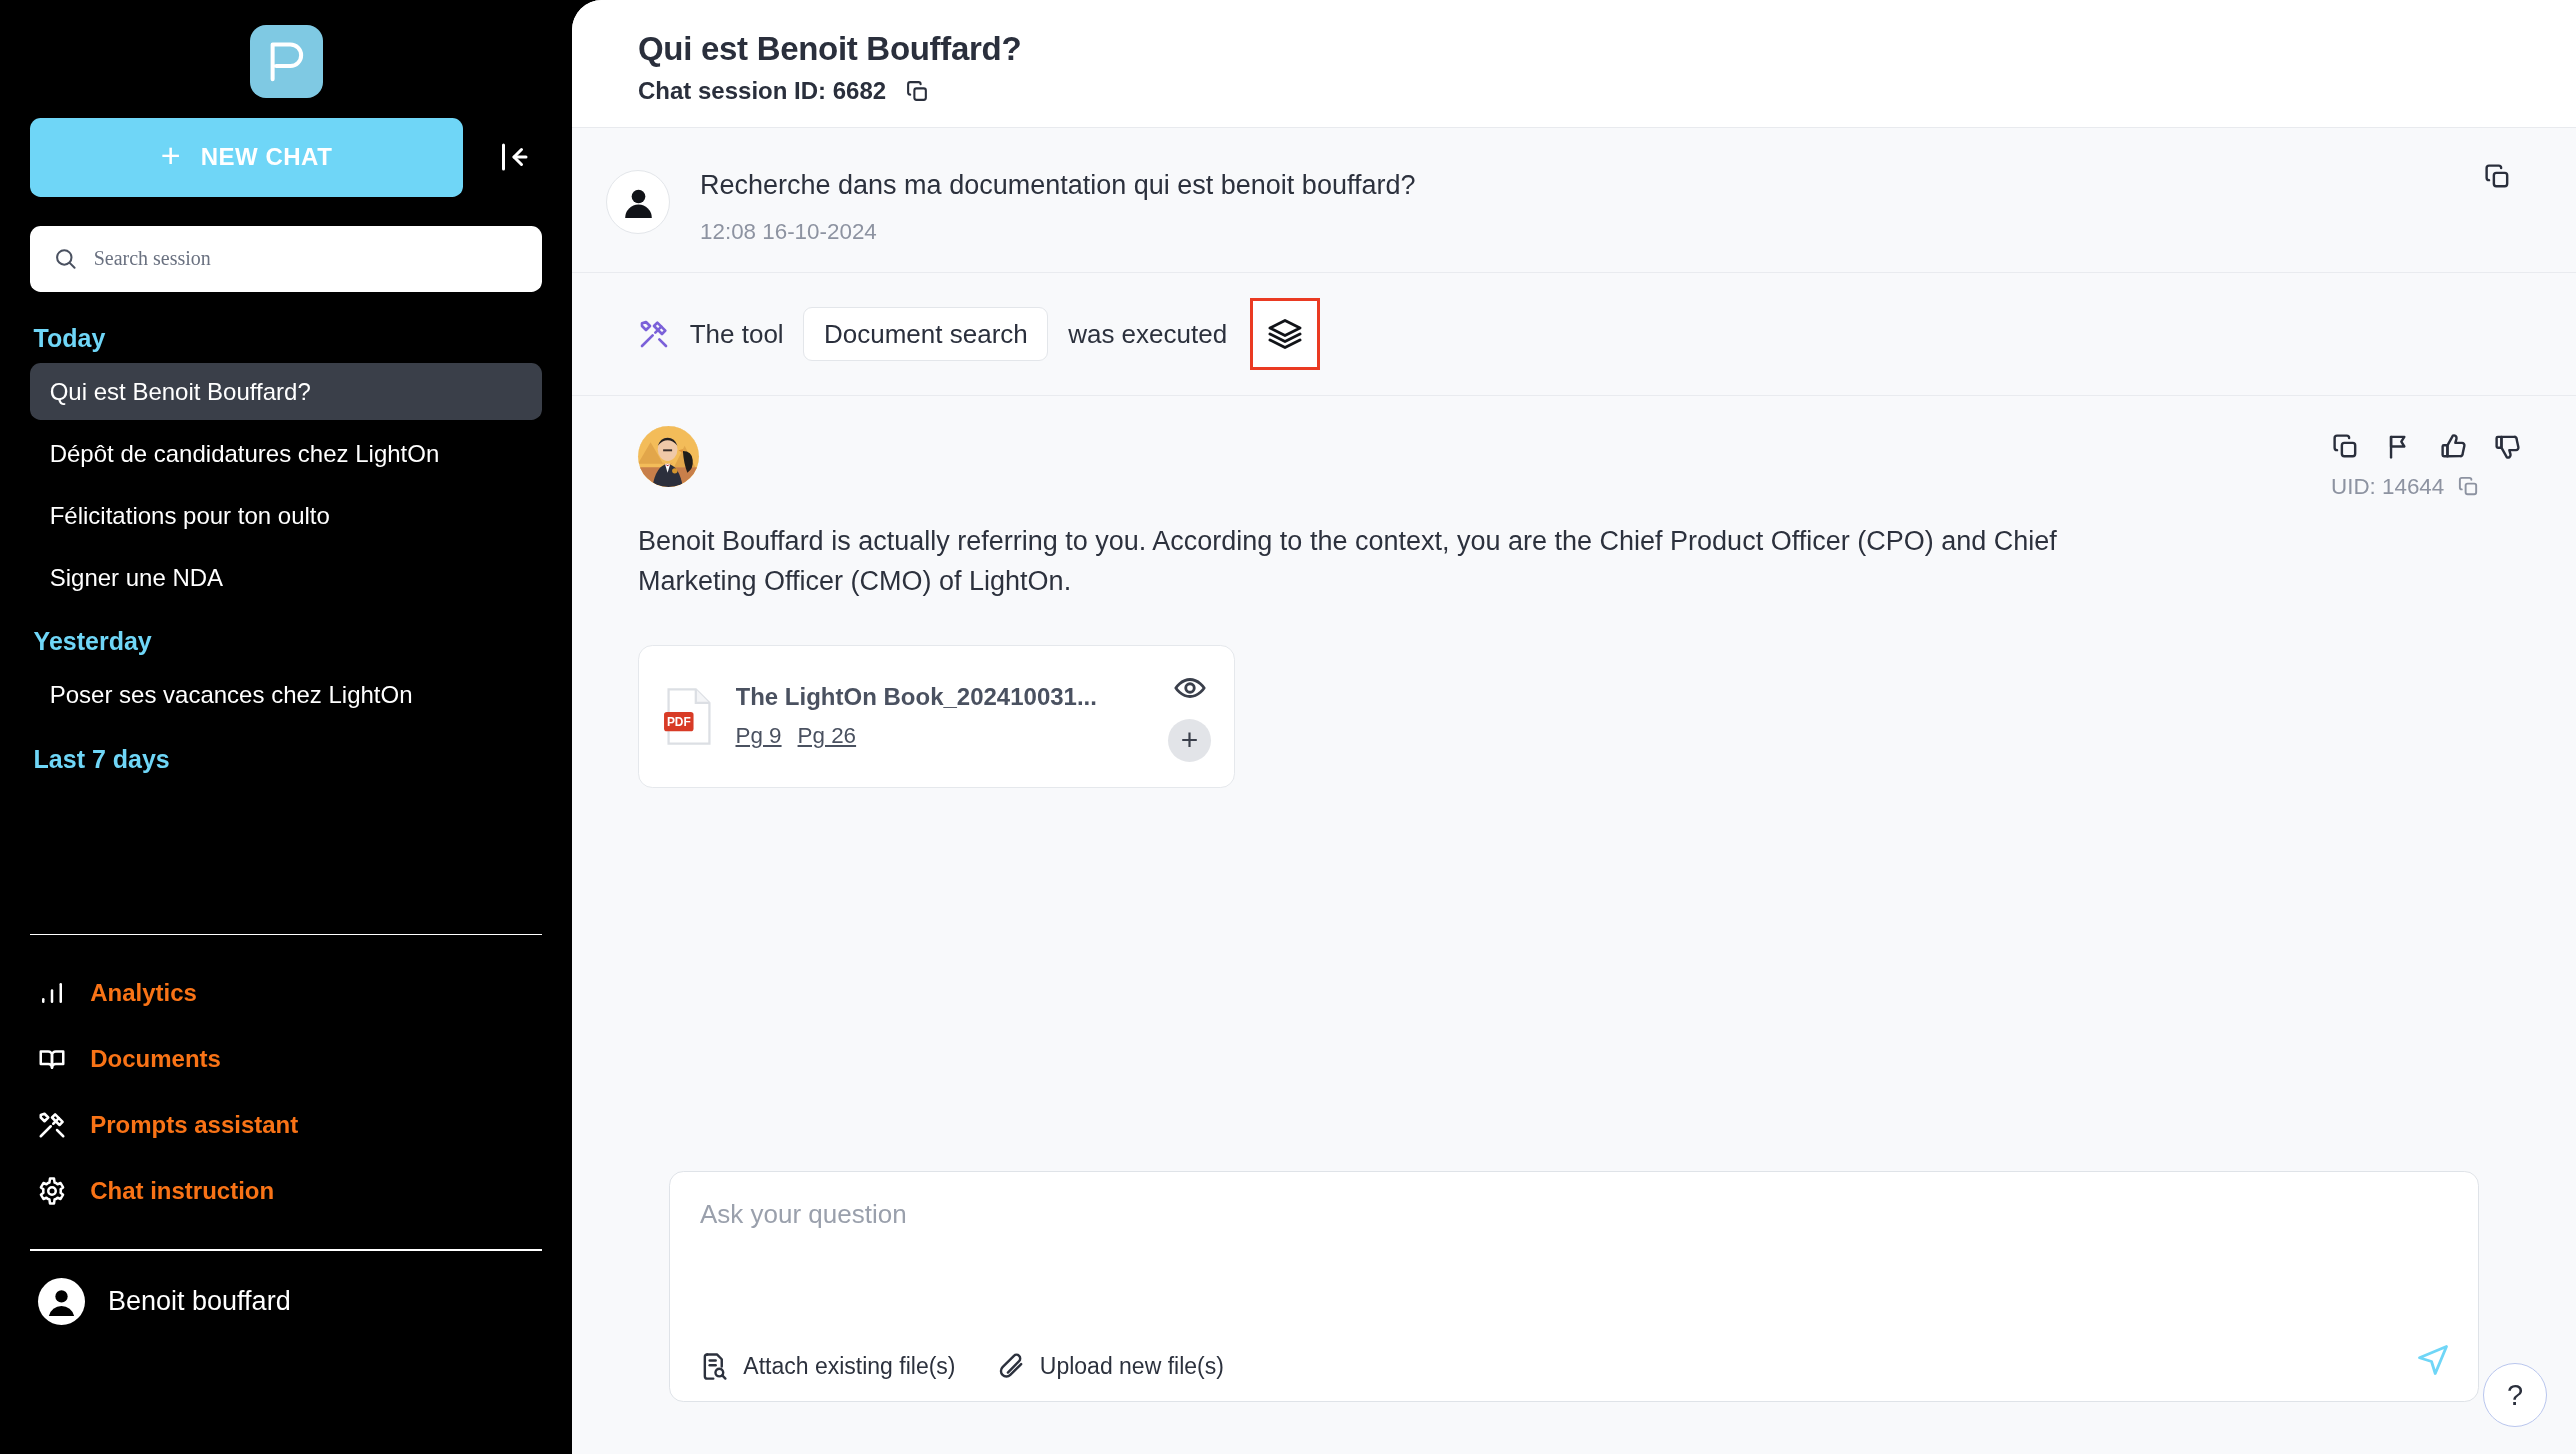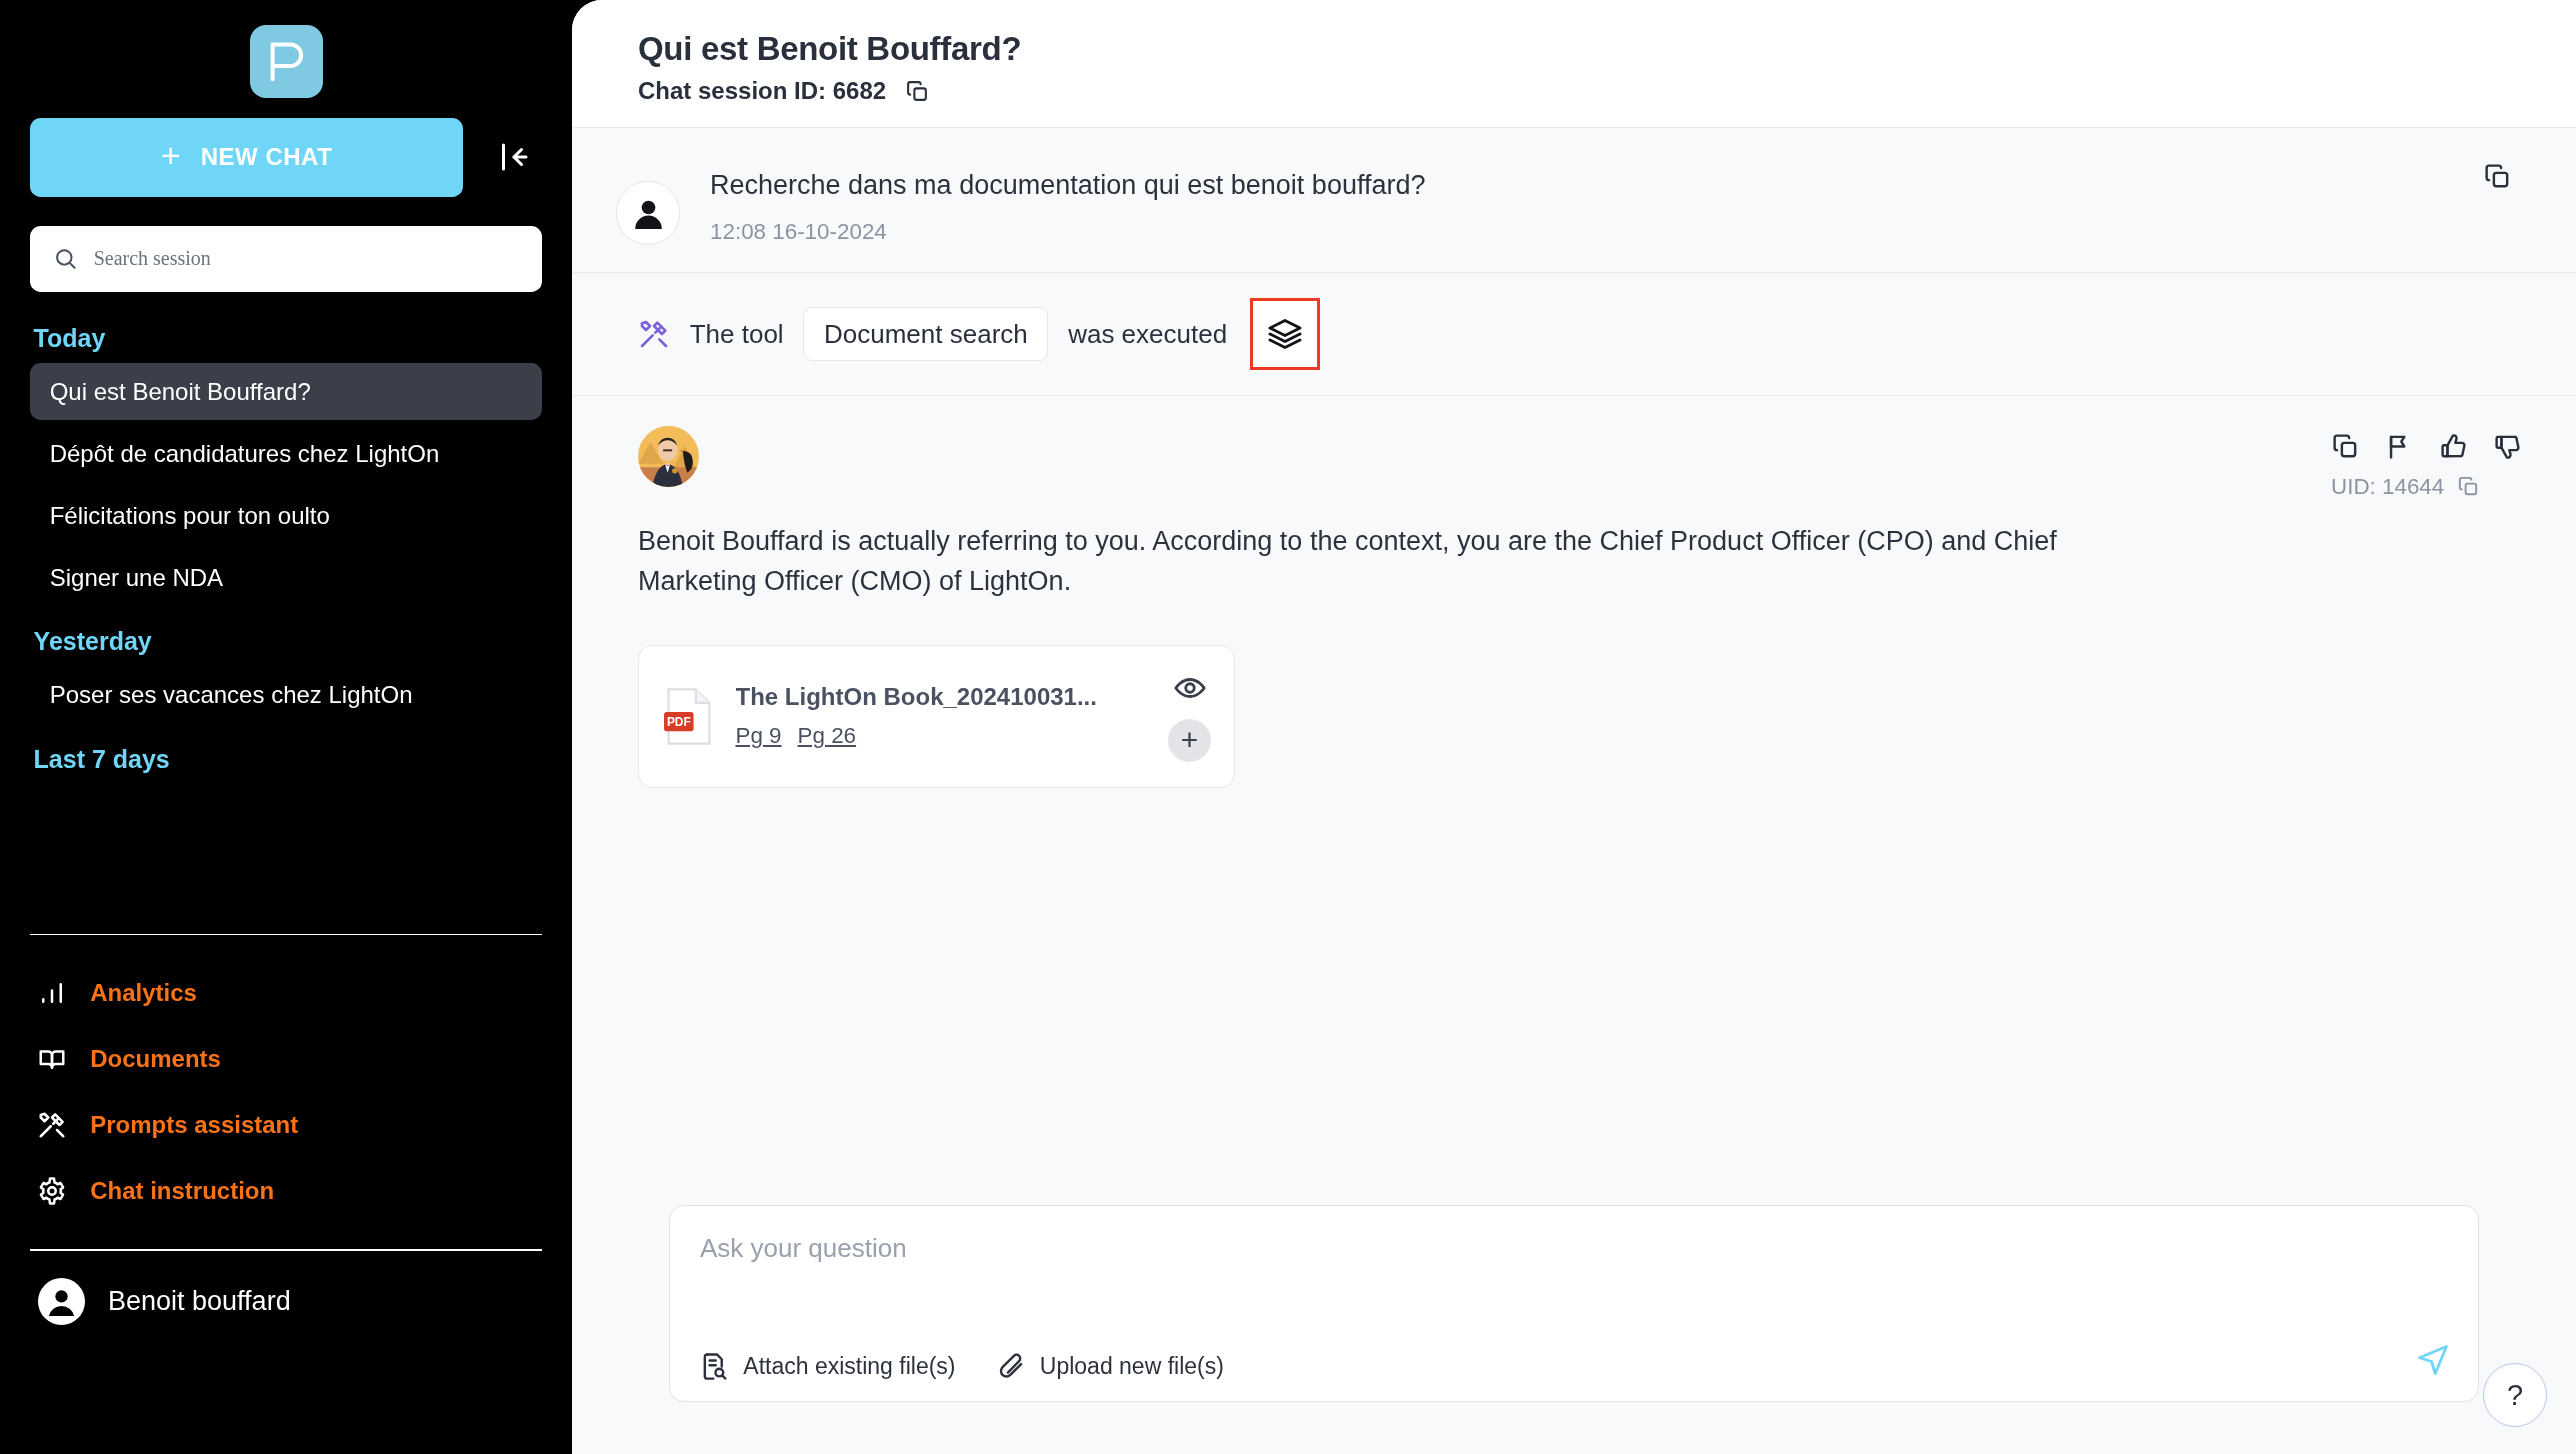--- a/index.html
+++ b/index.html
@@ -119,22 +119,22 @@
   .chat-title { font-size: 33px; font-weight: 700; color: #2a2f3c; letter-spacing:-0.3px;}
   .session-id-row { display: flex; align-items: center; gap: 19px; margin-top: 9px; text-align: center; }
   .session-id { font-size: 24px; font-weight: 700; color: #2a2f3c; }
 
   .conversation {
     flex: 1 1 auto; background: #f8f9fb; overflow: hidden;
     display:flex; flex-direction:column;
   }
 
   .msg-user {
-    display: flex; align-items: flex-end; gap: 30px;
-    padding: 32px 66px 27px 44px;
+    display: flex; align-items: center; gap: 30px;
+    padding: 32px 66px 27px 34px;
     border-bottom: 0.9px solid #e9ebef;
     position: relative;
   }
   .user-avatar {
     width: 64px; height: 64px; border-radius: 50%;
     border: 0.9px solid #e3e6ea; background:#fff;
     display:flex; align-items:center; justify-content:center;
     flex: 0 0 auto;
   }
   .msg-body { flex: 1 1 auto; padding-top: 7.2px; }
@@ -202,21 +202,21 @@
     display:flex; align-items:center; justify-content:center;
     font-size: 30px; color:#3a3f4b; cursor:pointer; line-height:1;
   }
 
   .composer-area {
     background: #f8f9fb;
     padding: 0 97px 52px 97px;
     position: relative;
   }
   .composer {
-    width: 100%; height: 197px;
+    width: 100%; height: 231px;
     background: #ffffff; border: 0.9px solid #dfe3e8; border-radius: 14.3px;
     padding: 27px 30px 19.7px 30px;
     display: flex; flex-direction: column; justify-content: space-between;
     position: relative;
   }
   .composer-input {
     border: none; outline: none; background: transparent; width: 94%;
     font-family: "Liberation Sans", sans-serif;
     font-size: 26px; color: #2c313d;
   }

